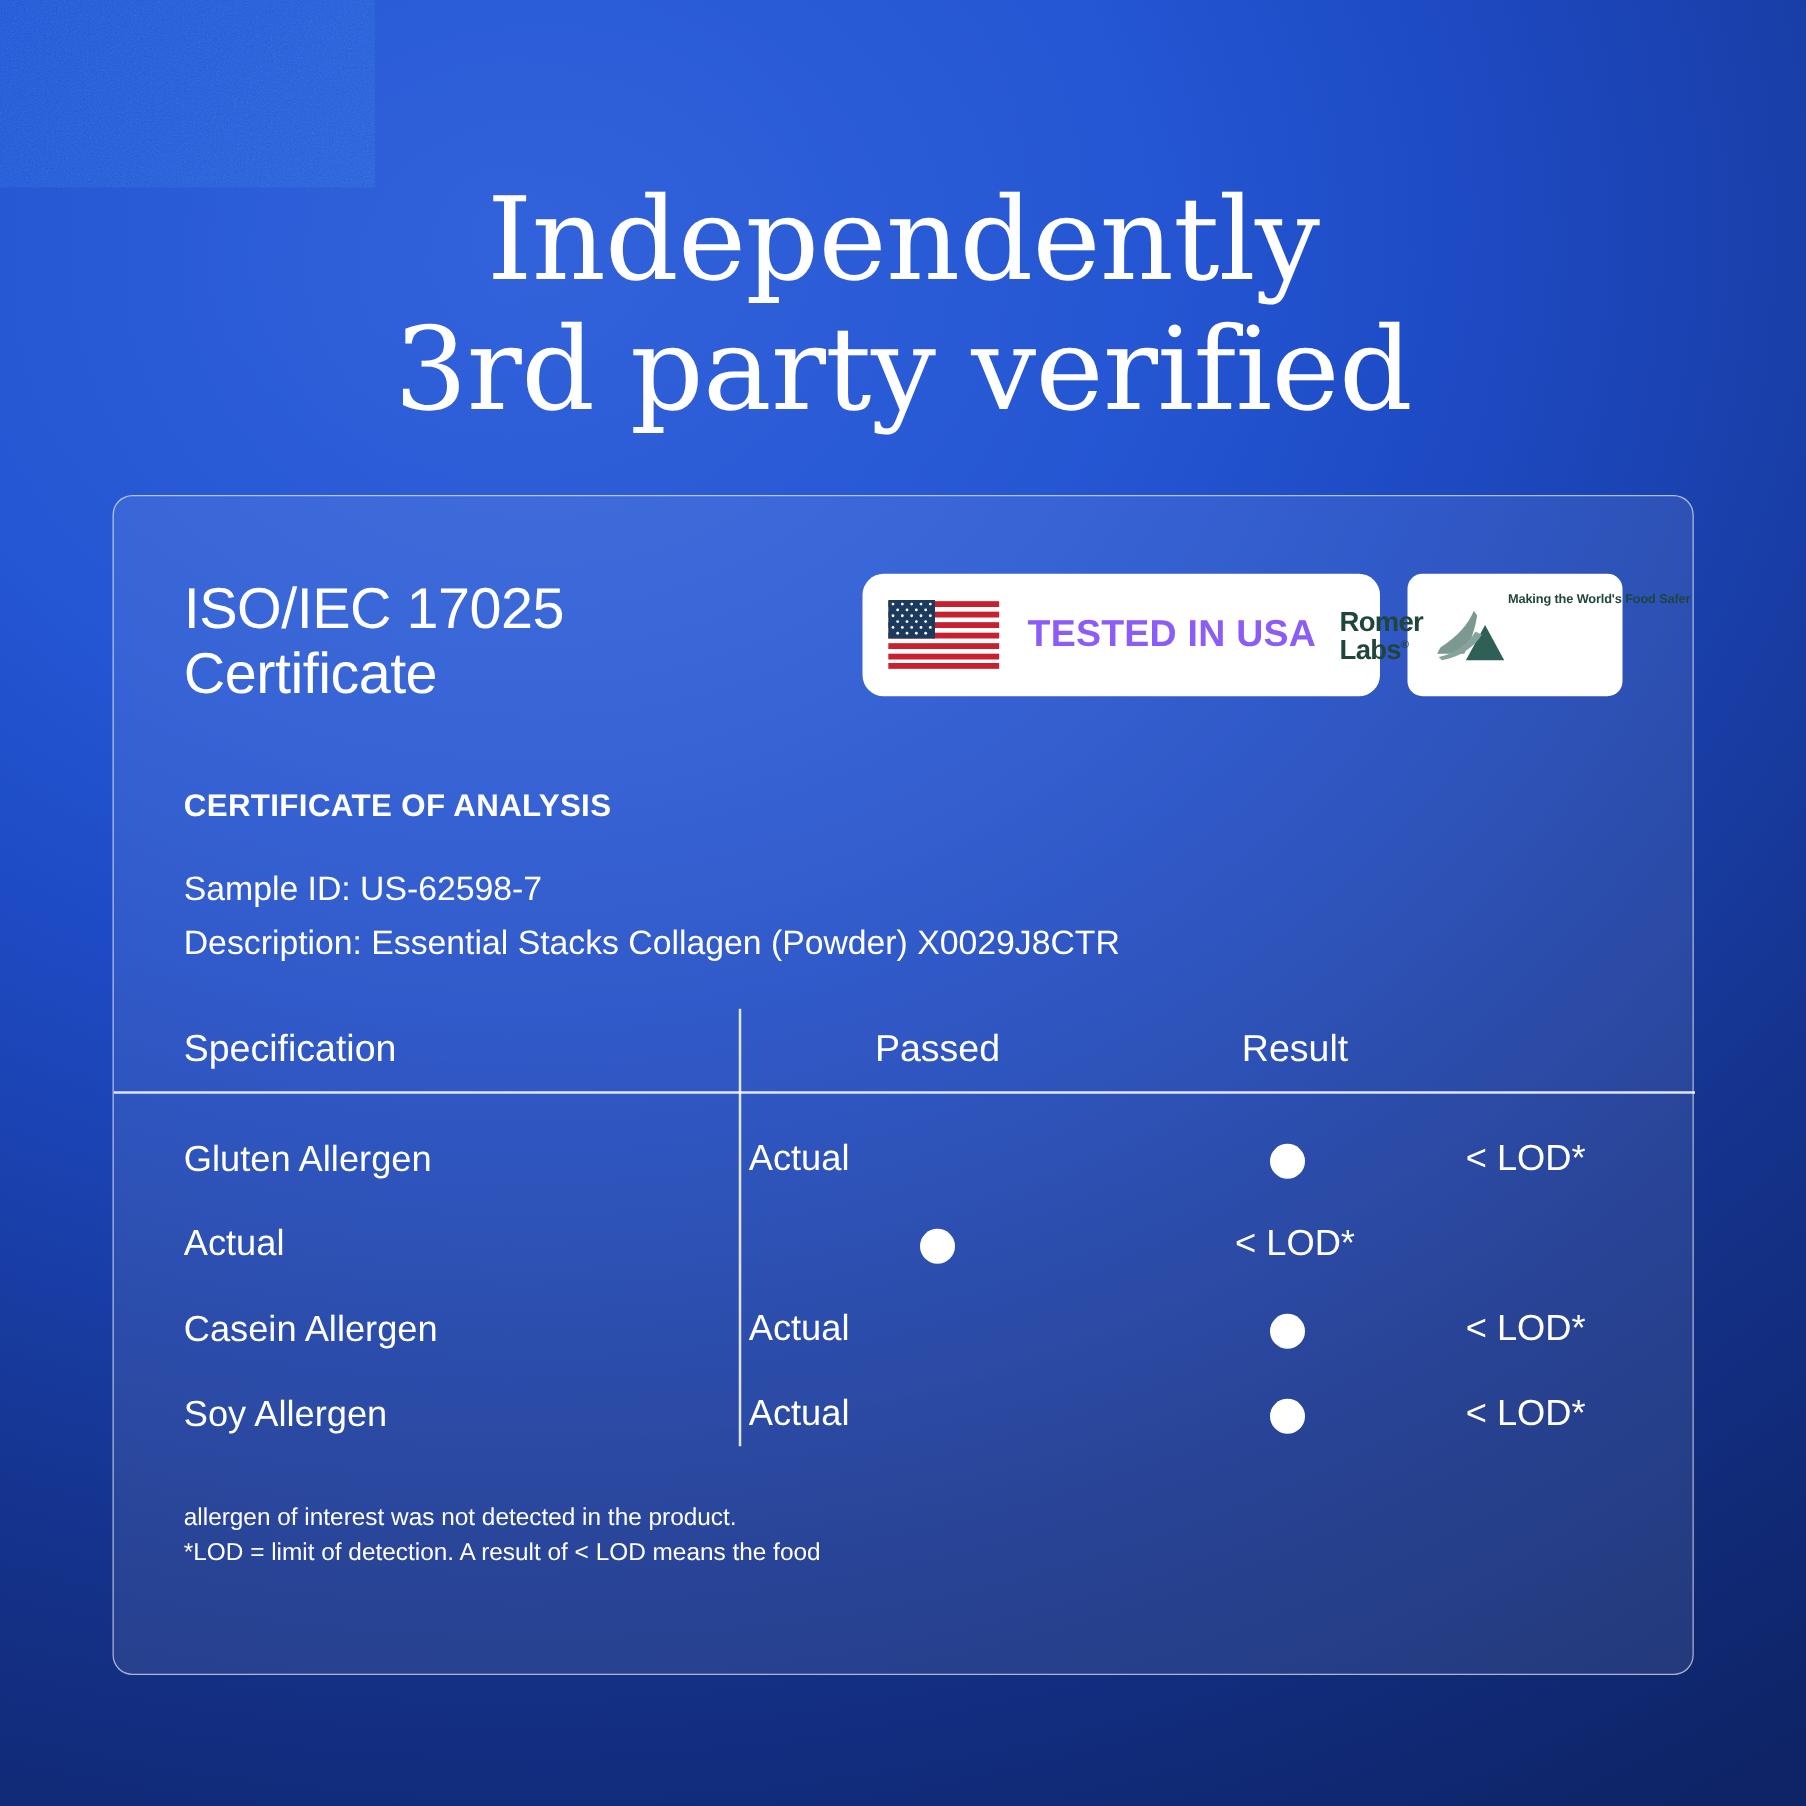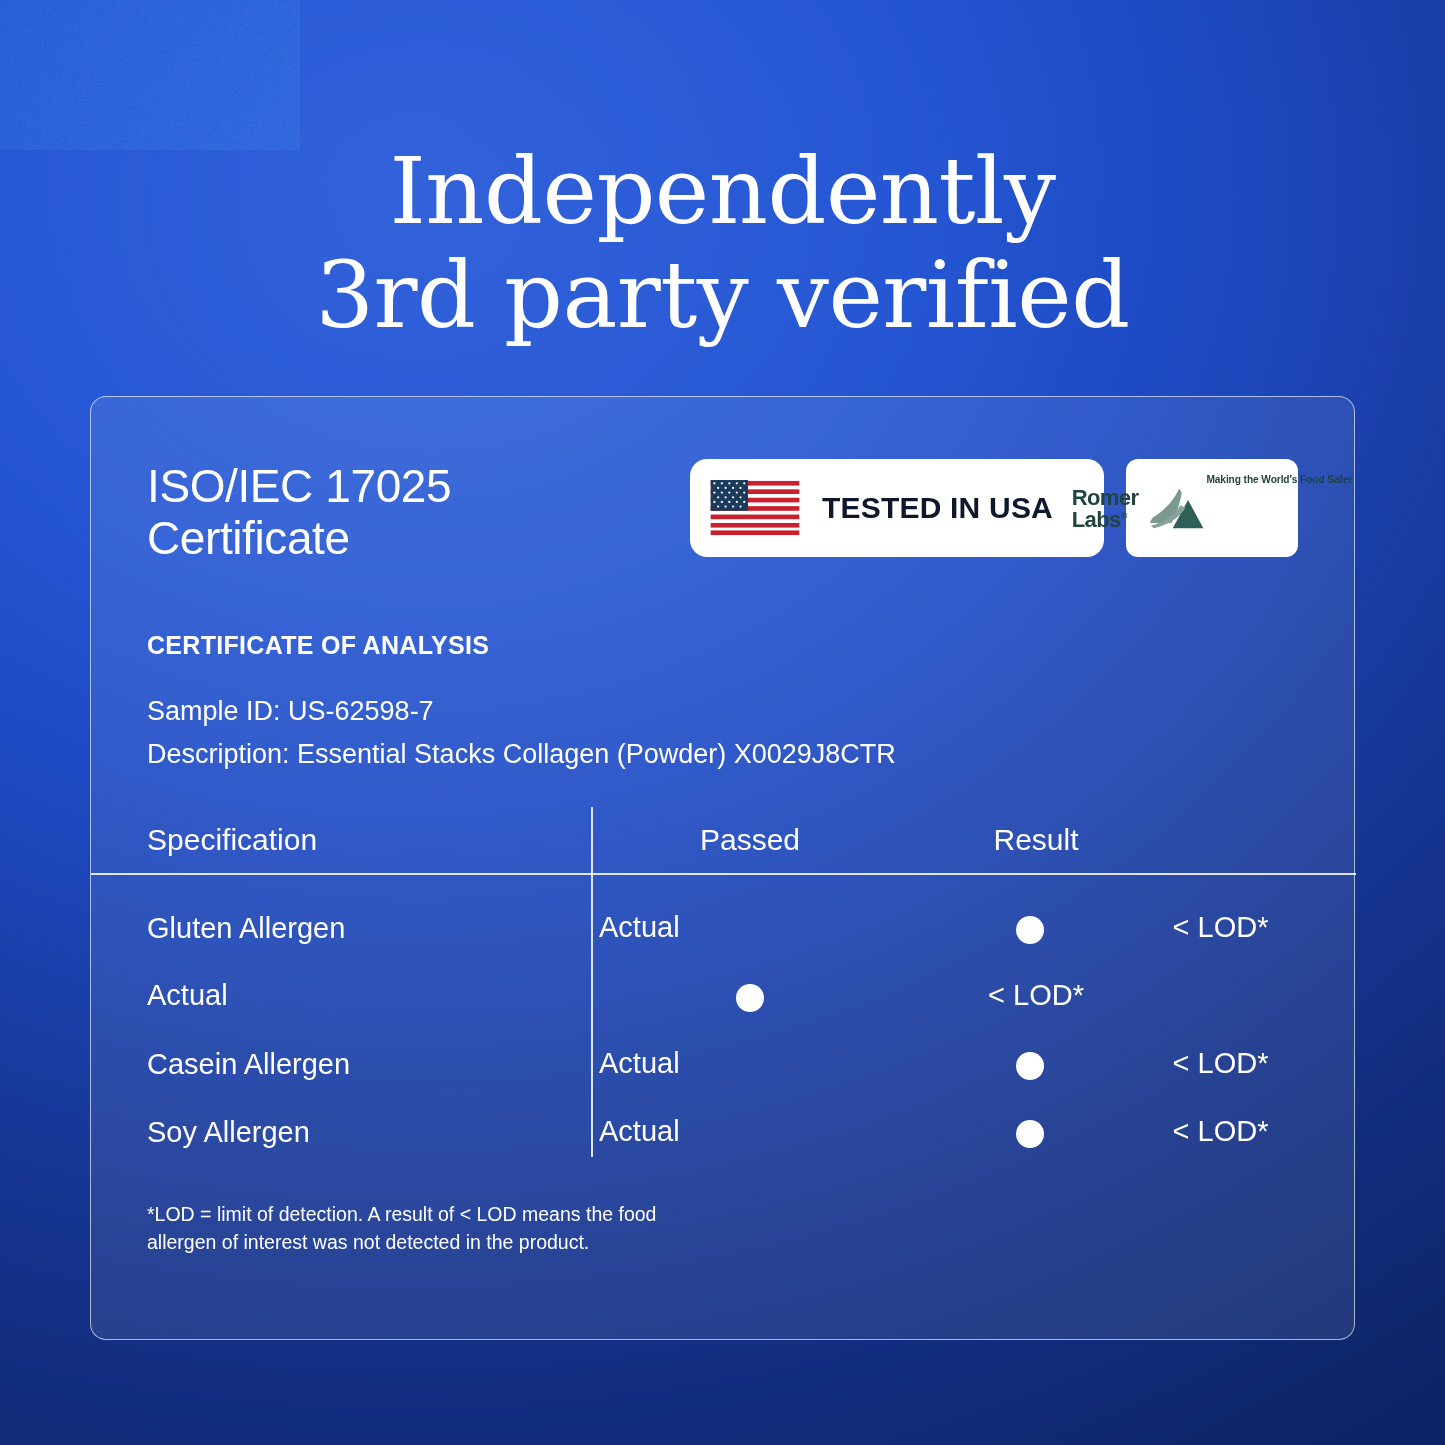--- a/index.html
+++ b/index.html
@@ -108,21 +108,21 @@
     width: 414px;
     height: 98px;
     display: flex;
     align-items: center;
     gap: 22px;
     padding: 0 26px 0 20px;
     box-sizing: border-box;
   }
   .flag { width: 90px; height: 56px; display: block; flex: 0 0 auto; }
   .usa-text {
-    color: #0f172a;
+    color: #8b5cf6;
     font-size: 30px;
     font-weight: 700;
     letter-spacing: 0.2px;
     white-space: nowrap;
   }
 
   
   .romer-badge {
     background: #ffffff;
     border-radius: 12px;
@@ -368,20 +368,20 @@
           <div class="rowgrid trow">
             <div class="c1">Soy Allergen</div>
             <div class="c2">Actual</div>
             <div class="c3"><span class="dot"></span></div>
             <div class="c4">&lt; LOD*</div>
           </div>
         </div>
       </div>
 
       <div class="footnote">
+        <div>allergen of interest was not detected in the product.</div>
         <div>*LOD = limit of detection. A result of &lt; LOD means the food</div>
-        <div>allergen of interest was not detected in the product.</div>
       </div>
 
     </div>
   </section>
 
 </div>
 
 </body></html>

